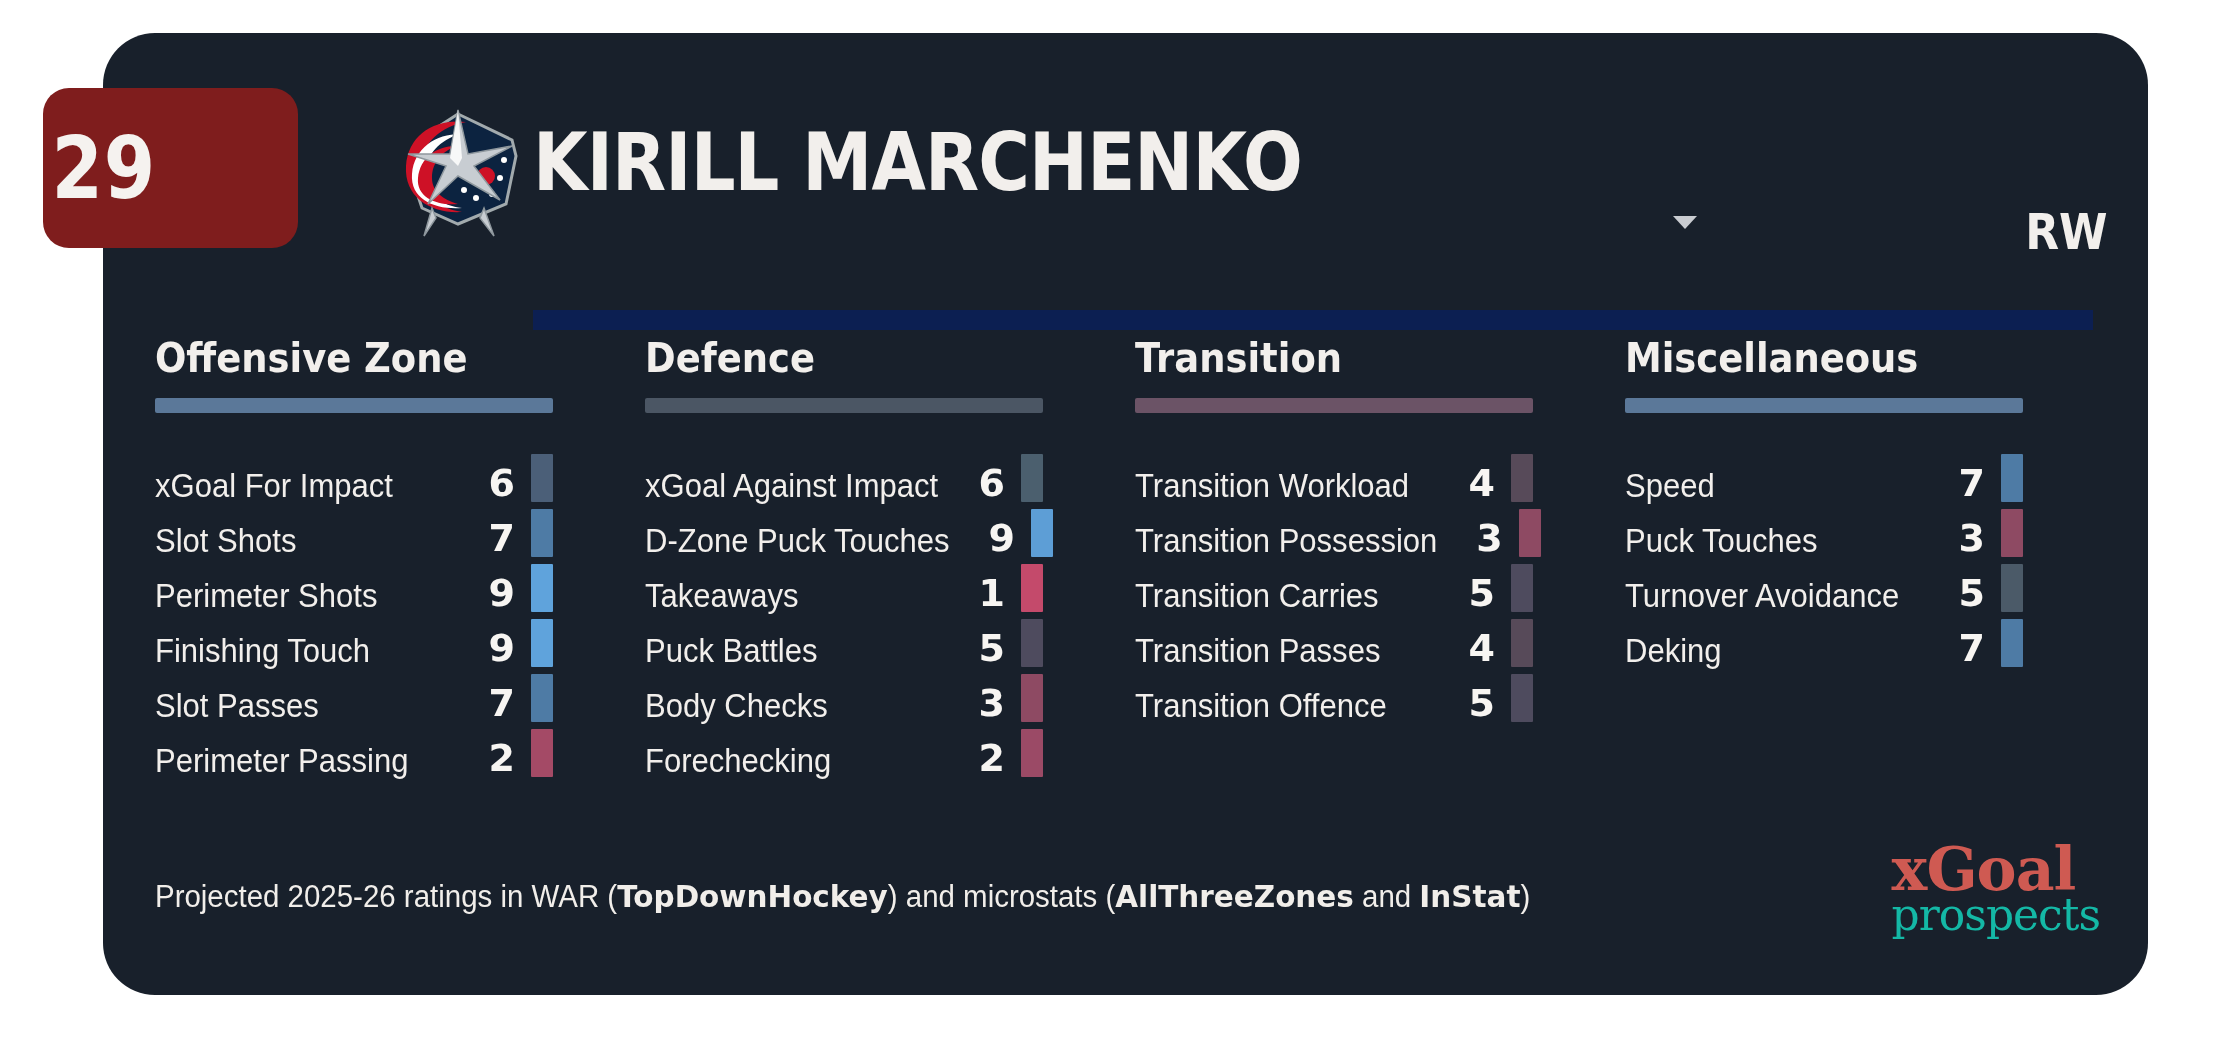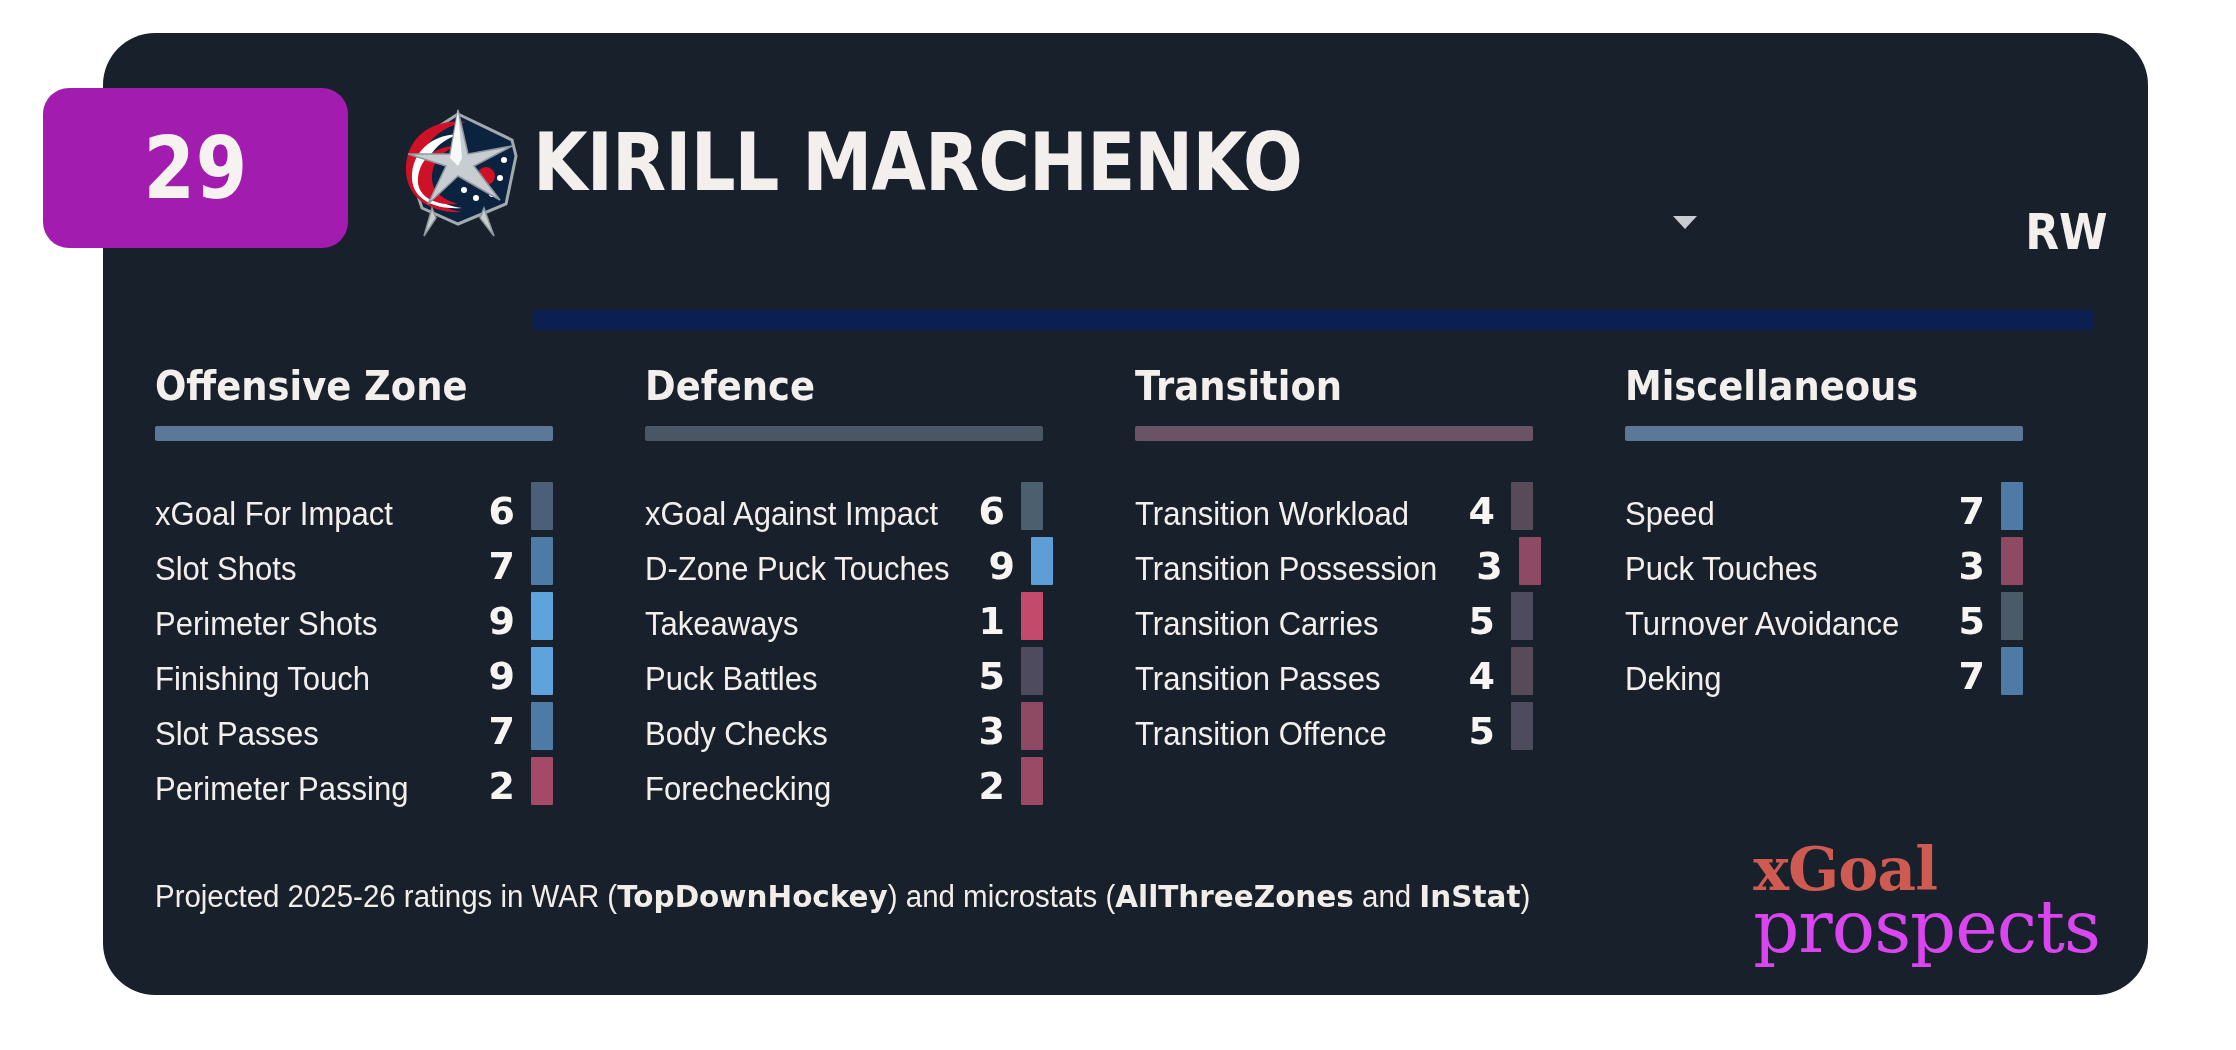--- a/index.html
+++ b/index.html
@@ -34,27 +34,27 @@
     position: absolute;
     left: 0; top: 0;
     width: 100%;
     height: 270px;
   }
 
   .jersey-badge {
     position: absolute;
     left: -60px;
     top: 55px;
-    width: 305px;
+    width: 255px;
     height: 160px;
-    background: #a21caf;
+    background: #7f1d1d;
     border-radius: 26px;
     display: flex;
     align-items: center;
-    justify-content: center;
+    justify-content: flex-start;
   }
 
   .jersey-number {
     font-family: "DejaVu Sans", sans-serif;
     font-weight: bold;
     font-size: 86px;
     color: #f5f2ef;
     letter-spacing: 1px;
     transform: scaleX(0.86);
     line-height: 1;
@@ -115,21 +115,20 @@
     background: #0c1f52;
   }
 
   
   .columns {
     position: absolute;
     left: 0;
     top: 305px;
     width: 100%;
     display: flex;
-    margin-top: 28px;
   }
 
   .column {
     width: 490px;
     padding-left: 27px;
   }
   .column:nth-child(1) { margin-left: 25px; }
 
   .col-title {
     font-family: "DejaVu Sans", sans-serif;
@@ -213,22 +212,22 @@
   }
   .ep-elite {
     font-family: "DejaVu Serif", serif;
     font-weight: bold;
     font-size: 60px;
     color: #cf5a52;
     letter-spacing: -1px;
   }
   .ep-prospects {
     font-family: "DejaVu Serif", serif;
-    font-size: 72px;
-    color: #d946ef;
+    font-size: 44px;
+    color: #14b8a6;
     letter-spacing: -1px;
   }
 </style>
 </head>
 <body>
 
 <div class="stage">
   <div class="card">
 
     <div class="header">

